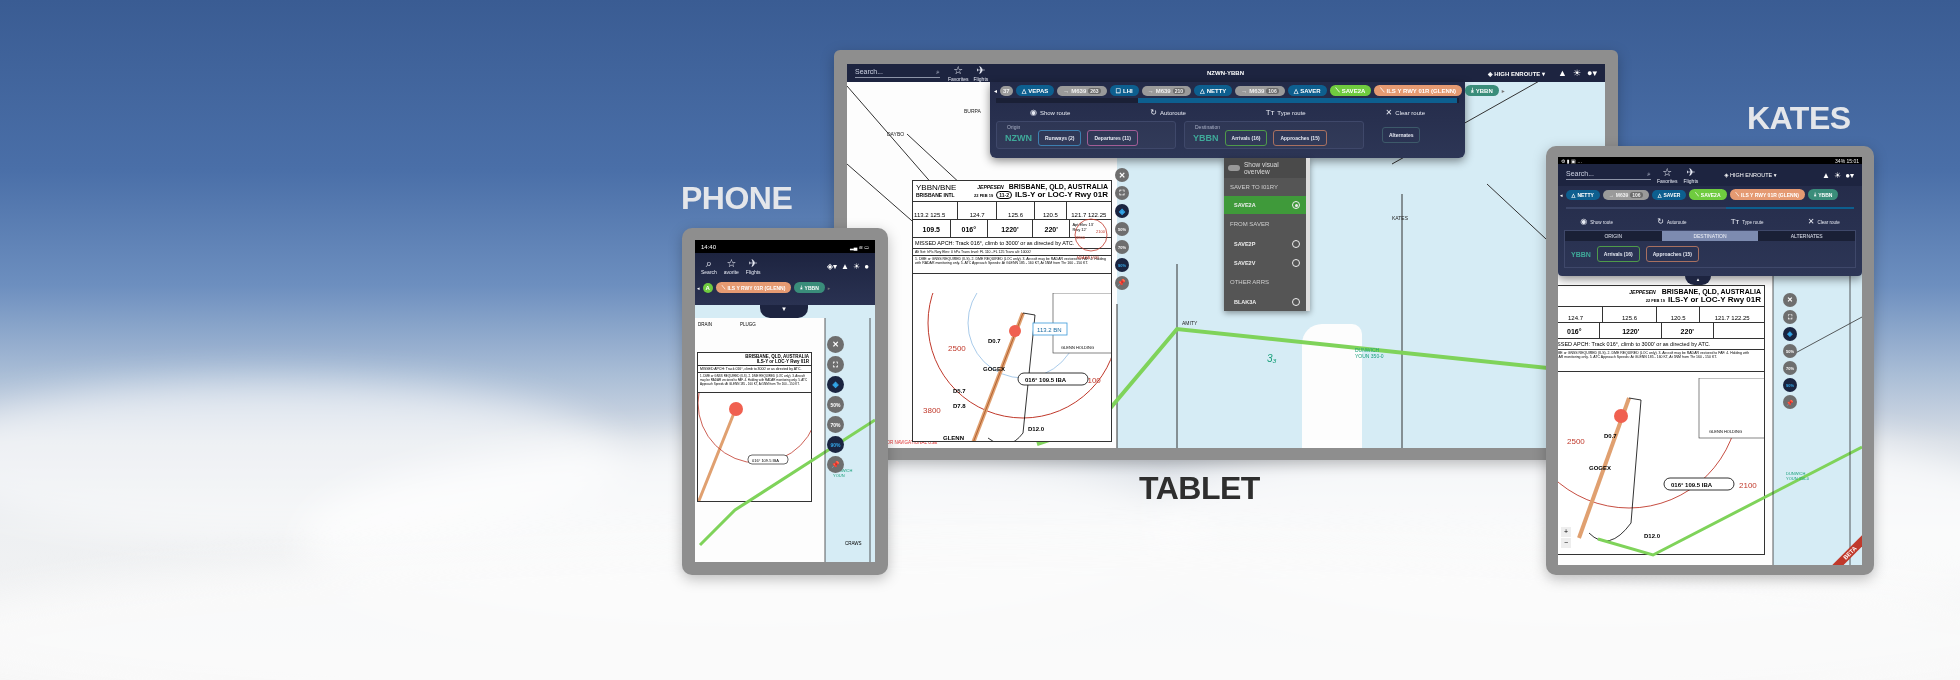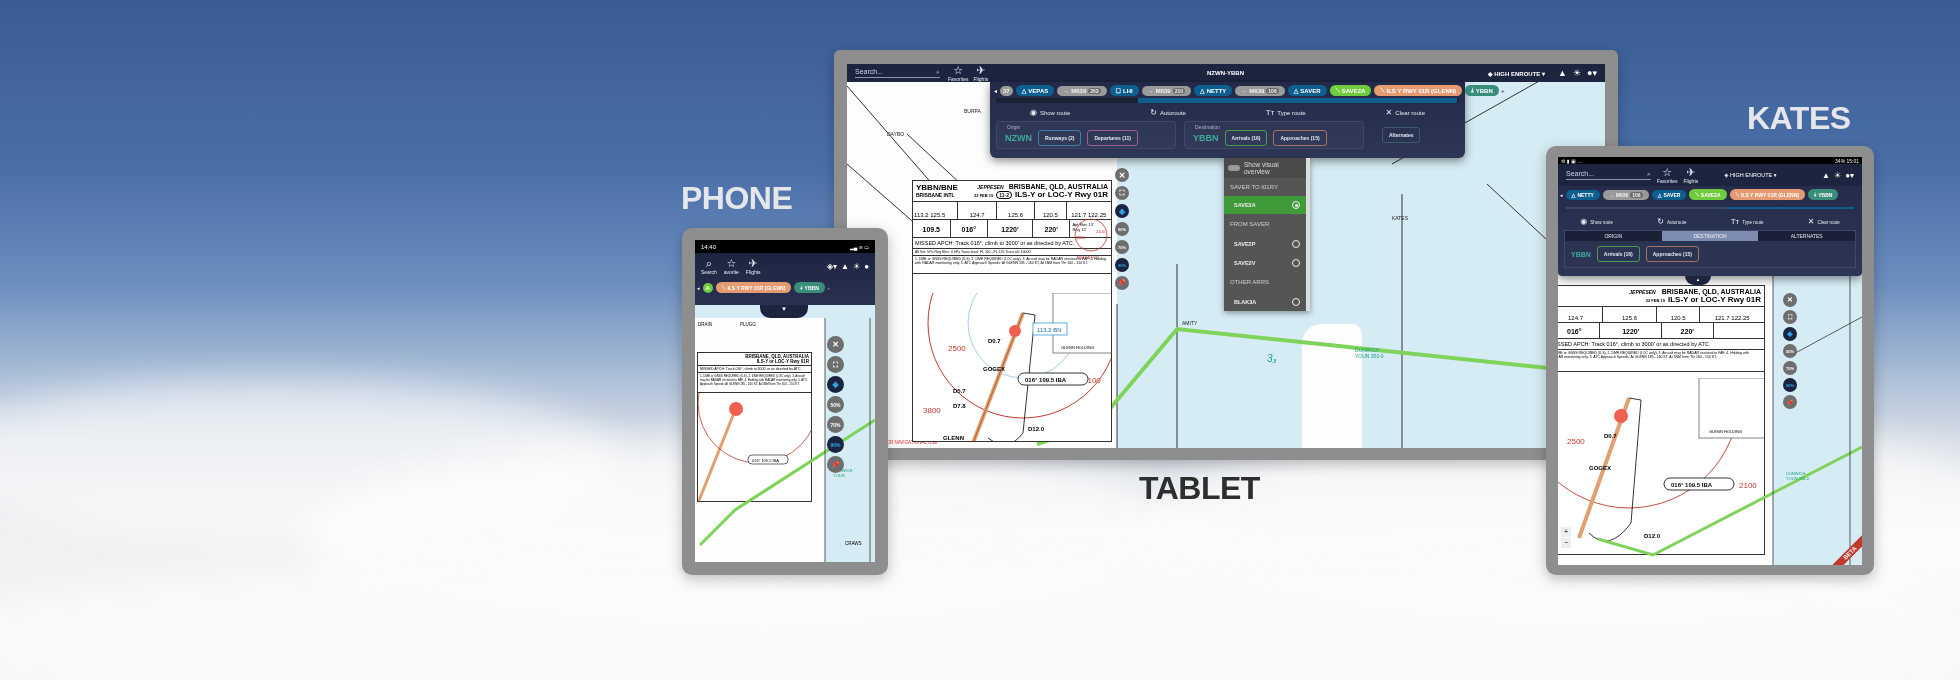--- a/index.html
+++ b/index.html
@@ -90,21 +90,21 @@
       <text x="335" y="261" class="t" font-size="5" fill="#222">AMITY</text>
       <text x="508" y="288" class="t" font-size="5" fill="#18a07a">DUNWICH</text>
       <text x="508" y="294" class="t" font-size="5" fill="#18a07a">YOUN 350-0</text>
       <text x="420" y="298" class="t" font-size="10" fill="#18a07a" font-style="italic">3₃</text>
       <text x="26" y="380" class="t" font-size="4.5" fill="#e03030">NOT FOR NAVIGATIONAL USE</text>
     </svg>
 
     <div class="chart-plate" style="left:65px;top:116px;width:200px;height:262px;">
       <div style="display:flex;justify-content:space-between;padding:2px 3px;border-bottom:1px solid #333;">
         <div>
-          <div style="font-size:8px;font-weight:700;">YBBN/BNE</div>
+          <div style="font-size:8px;font-weight:400;">YBBN/BNE</div>
           <div style="font-size:5px;font-weight:700;">BRISBANE INTL</div>
         </div>
         <div style="text-align:right;">
           <div style="font-size:7px;font-weight:700;"><span style="font-style:italic;font-size:5px;margin-right:5px;">JEPPESEN</span><span>BRISBANE, QLD, AUSTRALIA</span></div>
           <div style="font-size:8px;font-weight:700;"><span style="font-size:4px;margin-right:3px;">22 FEB 19</span><span style="font-size:5px;border:1px solid #000;border-radius:4px;padding:0 2px;margin-right:3px;">11-2</span><span>ILS-Y or LOC-Y Rwy 01R</span></div>
         </div>
       </div>
       <div style="display:flex;border-bottom:1px solid #333;font-size:6px;height:18px;">
         <div style="flex:1.2;border-right:1px solid #333;display:flex;flex-direction:column;justify-content:flex-end;padding:1px;">
             <span>113.2  125.5</span>

